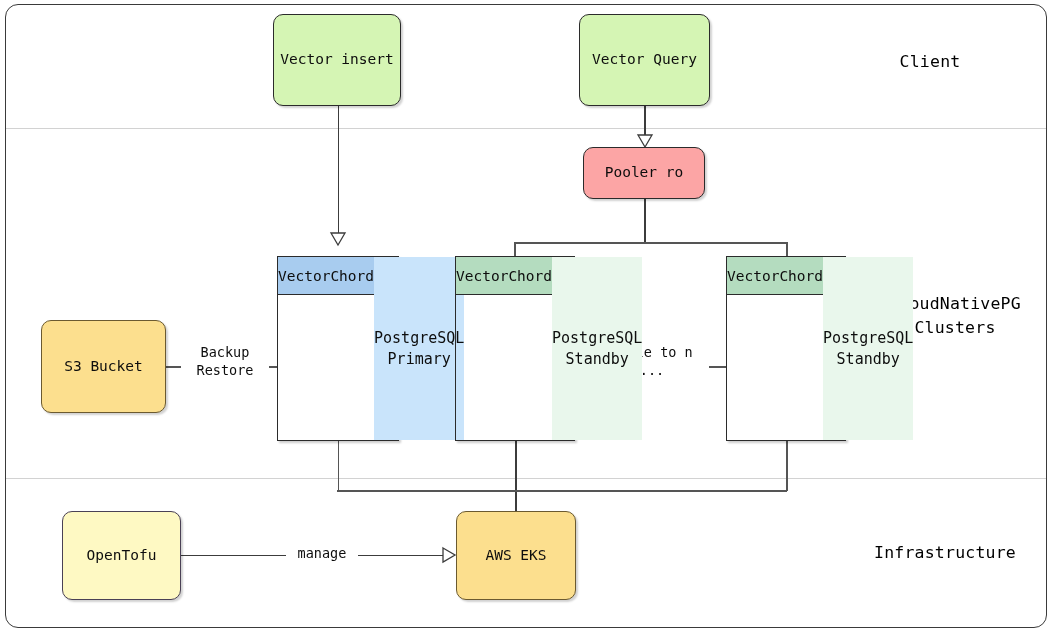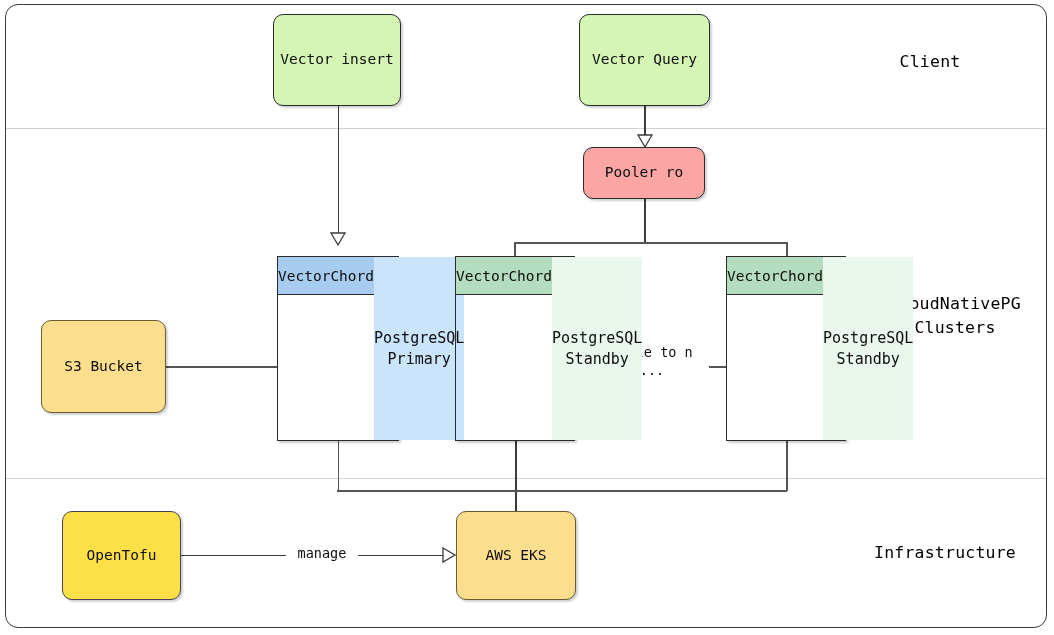--- a/index.html
+++ b/index.html
@@ -72,21 +72,21 @@
   }
   .node-pooler {
     background: #fca5a5;
     border: 1.4px solid #2b2b2b;
   }
   .node-amber {
     background: #fcdf8e;
     border: 1.4px solid #6b5a30;
   }
   .node-purple {
-    background: #fde047;
+    background: #fef9c3;
     border: 1.4px solid #4a4155;
   }
 
   
   .cluster {
     position: absolute;
     box-sizing: border-box;
     display: flex;
     flex-direction: row;
     border: 1.4px solid #2b2b2b;
@@ -193,20 +193,22 @@
   </svg>
 
   <svg class="arrow-svg" style="left:636.5px; top:134px;" width="16" height="14" viewBox="0 0 16 14">
     <polygon points="1,1 15,1 8,13" fill="#ffffff" stroke="#3c3c3c" stroke-width="1.3"></polygon>
   </svg>
 
   <svg class="arrow-svg" style="left:442px; top:547px;" width="14" height="16" viewBox="0 0 14 16">
     <polygon points="1,1 13,8 1,15" fill="#ffffff" stroke="#3c3c3c" stroke-width="1.3"></polygon>
   </svg>
 
+  <div class="edge-label" style="left:181px; top:343px; width:84px;">Backup
+Restore</div>
 
   <div class="edge-label" style="left:595px; top:343px; width:110px;">Scale to n
 ...</div>
 
   <div class="edge-label" style="left:286px; top:544px; width:68px;">manage</div>
 
   <div class="node rounded node-green" style="left:273px; top:14px; width:128px; height:92px;">Vector insert</div>
 
   <div class="node rounded node-green" style="left:579px; top:14px; width:131px; height:92px;">Vector Query</div>
 

